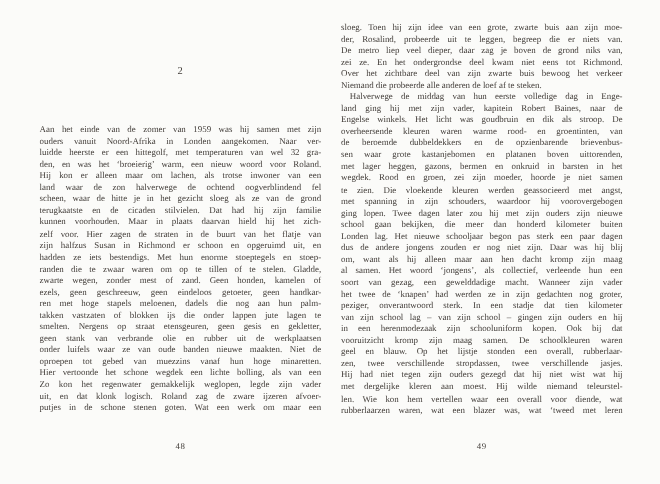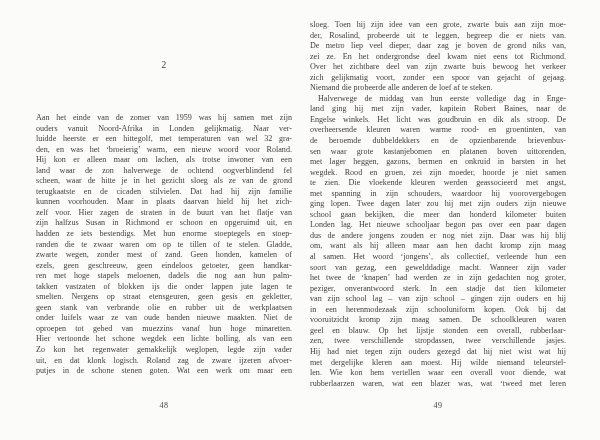--- a/index.html
+++ b/index.html
@@ -74,21 +74,21 @@
 </style>
 </head>
 <body>
 
 <div class="spread">
 
   <section class="page page-left">
     <div class="chapter-num">2</div>
     <div class="text-block text-block-left">
         <div class="line">Aan het einde van de zomer van 1959 was hij samen met zijn</div>
-        <div class="line">ouders vanuit Noord-Afrika in Londen gelijkmatig. Naar ver-</div>
+        <div class="line">ouders vanuit Noord-Afrika in Londen aangekomen. Naar ver-</div>
         <div class="line">luidde heerste er een hittegolf, met temperaturen van wel 32 gra-</div>
         <div class="line">den, en was het ‘broeierig’ warm, een nieuw woord voor Roland.</div>
         <div class="line">Hij kon er alleen maar om lachen, als trotse inwoner van een</div>
         <div class="line">land waar de zon halverwege de ochtend oogverblindend fel</div>
         <div class="line">scheen, waar de hitte je in het gezicht sloeg als ze van de grond</div>
         <div class="line">terugkaatste en de cicaden stilvielen. Dat had hij zijn familie</div>
         <div class="line">kunnen voorhouden. Maar in plaats daarvan hield hij het zich-</div>
         <div class="line">zelf voor. Hier zagen de straten in de buurt van het flatje van</div>
         <div class="line">zijn halfzus Susan in Richmond er schoon en opgeruimd uit, en</div>
         <div class="line">hadden ze iets bestendigs. Met hun enorme stoeptegels en stoep-</div>
@@ -109,35 +109,34 @@
     <div class="page-num">48</div>
   </section>
 
   <section class="page page-right">
     <div class="text-block text-block-right">
         <div class="line">sloeg. Toen hij zijn idee van een grote, zwarte buis aan zijn moe-</div>
         <div class="line">der, Rosalind, probeerde uit te leggen, begreep die er niets van.</div>
         <div class="line">De metro liep veel dieper, daar zag je boven de grond niks van,</div>
         <div class="line">zei ze. En het ondergrondse deel kwam niet eens tot Richmond.</div>
         <div class="line">Over het zichtbare deel van zijn zwarte buis bewoog het verkeer</div>
-        <div class="line">zich gelijkmatig voort, zonder een spoor van gejacht of gejaag.</div>
         <div class="line no-justify">Niemand die probeerde alle anderen de loef af te steken.</div>
         <div class="line indent">Halverwege de middag van hun eerste volledige dag in Enge-</div>
         <div class="line">land ging hij met zijn vader, kapitein Robert Baines, naar de</div>
         <div class="line">Engelse winkels. Het licht was goudbruin en dik als stroop. De</div>
         <div class="line">overheersende kleuren waren warme rood- en groentinten, van</div>
         <div class="line">de beroemde dubbeldekkers en de opzienbarende brievenbus-</div>
         <div class="line">sen waar grote kastanjebomen en platanen boven uittorenden,</div>
         <div class="line">met lager heggen, gazons, bermen en onkruid in barsten in het</div>
         <div class="line">wegdek. Rood en groen, zei zijn moeder, hoorde je niet samen</div>
         <div class="line">te zien. Die vloekende kleuren werden geassocieerd met angst,</div>
         <div class="line">met spanning in zijn schouders, waardoor hij voorovergebogen</div>
         <div class="line">ging lopen. Twee dagen later zou hij met zijn ouders zijn nieuwe</div>
         <div class="line">school gaan bekijken, die meer dan honderd kilometer buiten</div>
-        <div class="line">Londen lag. Het nieuwe schooljaar begon pas over een paar dagen</div>
+        <div class="line">Londen lag. Het nieuwe schooljaar begon pas sterk een paar dagen</div>
         <div class="line">dus de andere jongens zouden er nog niet zijn. Daar was hij blij</div>
         <div class="line">om, want als hij alleen maar aan hen dacht kromp zijn maag</div>
         <div class="line">al samen. Het woord ‘jongens’, als collectief, verleende hun een</div>
         <div class="line">soort van gezag, een gewelddadige macht. Wanneer zijn vader</div>
         <div class="line">het twee de ‘knapen’ had werden ze in zijn gedachten nog groter,</div>
         <div class="line">peziger, onverantwoord sterk. In een stadje dat tien kilometer</div>
         <div class="line">van zijn school lag – van zijn school – gingen zijn ouders en hij</div>
         <div class="line">in een herenmodezaak zijn schooluniform kopen. Ook bij dat</div>
         <div class="line">vooruitzicht kromp zijn maag samen. De schoolkleuren waren</div>
         <div class="line">geel en blauw. Op het lijstje stonden een overall, rubberlaar-</div>

